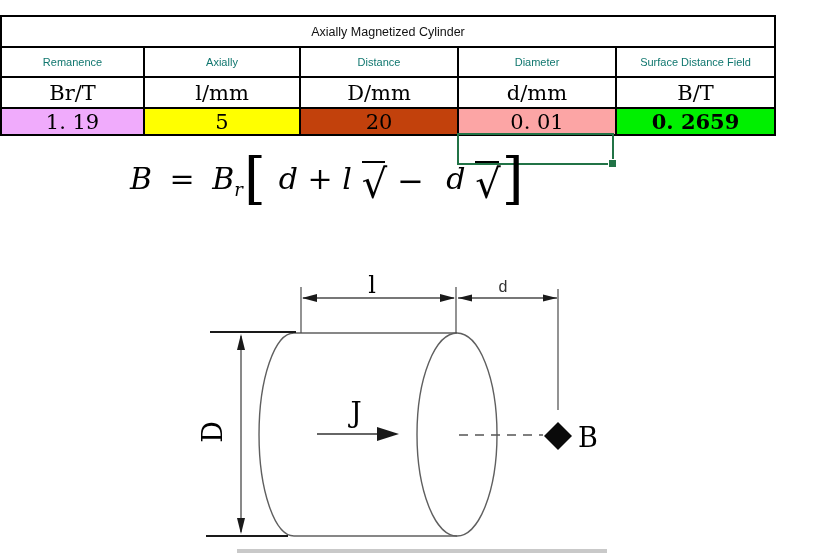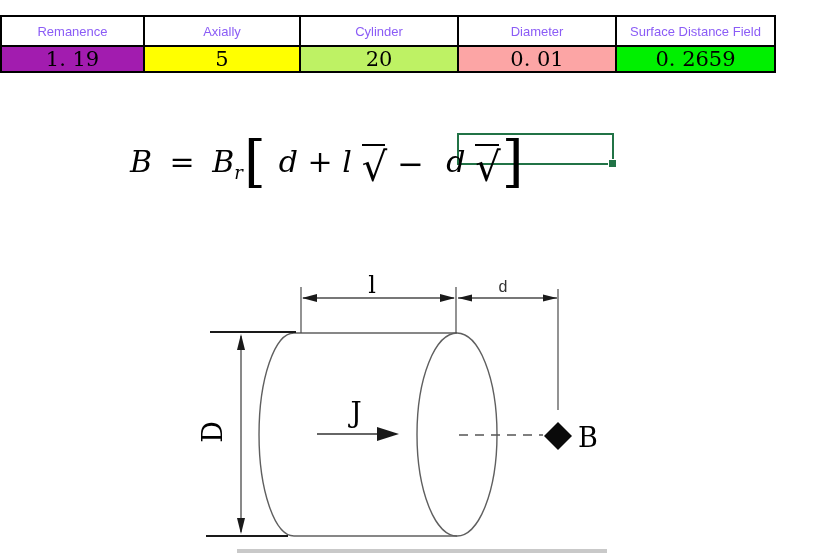--- a/index.html
+++ b/index.html
@@ -12,37 +12,37 @@
   #calc-table {
     position:absolute; left:0px; top:15px; width:774px;
     border-collapse:collapse; table-layout:fixed;
     border:2px solid #000;
   }
   #calc-table td {
     border:2px solid #000; padding:0; text-align:center; vertical-align:middle;
     overflow:hidden; white-space:nowrap;
   }
   tr.row-title td  { height:29px; font-size:12.5px; color:#111; border-bottom:2px solid #000; }
-  tr.row-header td { height:28px; font-size:13px; color:#8b5cf6; border-bottom:1px solid #000; }
+  tr.row-header td { height:28px; font-size:11px; color:#0f766e; border-bottom:1px solid #000; }
   tr.row-units td  { height:29px; font-family:"DejaVu Serif","Liberation Serif",serif; font-size:21px; border-bottom:2px solid #000; }
   tr.row-values td { height:24px; font-family:"DejaVu Serif","Liberation Serif",serif; font-size:21px; }
 
   
   #selection-box {
     position:absolute; left:457px; top:133px; width:153px; height:28px;
     background:transparent; z-index:3;
   }
   #fill-handle {
     position:absolute; right:-5px; bottom:-5px; width:7px; height:7px;
     border:1px solid #fff;
   }
 
   
   #formula {
-    position:absolute; left:130px; top:136px; z-index:4;
+    position:absolute; left:130px; top:153px; z-index:4;
     display:flex; align-items:center;
     font-family:"DejaVu Serif","Liberation Serif",serif;
     font-size:30px; color:#000; line-height:1;
   }
   #formula .mi { font-style:italic; }
   #formula .mrow { display:inline-block; white-space:nowrap; }
   #formula .mo { margin:0 8px; }
   #formula sub { font-size:18px; font-style:italic; }
   #formula sup { font-size:17px; }
   .bracket { font-size:56px; font-style:normal; margin:0 1px; transform:translateY(-2px); }
@@ -75,33 +75,43 @@
 
   <table id="calc-table">
     <colgroup>
       <col style="width:143px">
         <col style="width:156px">
         <col style="width:158px">
       <col style="width:158px">
         <col style="width:159px">
     </colgroup>
     <tbody>
+        <tr class="row-title">
+      <td colspan="5">Axially Magnetized Cylinder</td>
+    </tr>
     <tr class="row-header">
       <td>Remanence</td>
       <td>Axially</td>
-      <td>Cylinder</td>
+      <td>Distance</td>
       <td>Diameter</td>
       <td>Surface Distance Field</td>
     </tr>
+    <tr class="row-units">
+      <td>Br/T</td>
+      <td>l/mm</td>
+      <td>D/mm</td>
+      <td>d/mm</td>
+      <td>B/T</td>
+    </tr>
     <tr class="row-values">
-      <td style="background-color: #a21caf;">1. 19</td>
+      <td style="background-color: #f0abfc;">1. 19</td>
       <td style="background-color: rgb(255, 255, 0);">5</td>
-      <td style="background-color: #bef264; margin-left: 35px;">20</td>
+      <td style="background-color: #c2410c; margin-left: 35px;">20</td>
       <td style="background-color: #fca5a5;">0. 01</td>
-      <td style="background-color: rgb(0, 240, 0);">0. 2659</td>
+      <td style="background-color: rgb(0, 240, 0); font-weight: bold;">0. 2659</td>
     </tr>
   </tbody>
     </table>
 
   <div id="selection-box" style="border: 2px solid rgb(33, 115, 70);">
     <div id="fill-handle" style="background-color: rgb(33, 115, 70);"></div>
   </div>
 
   <div id="formula">
     <span class="mrow">

